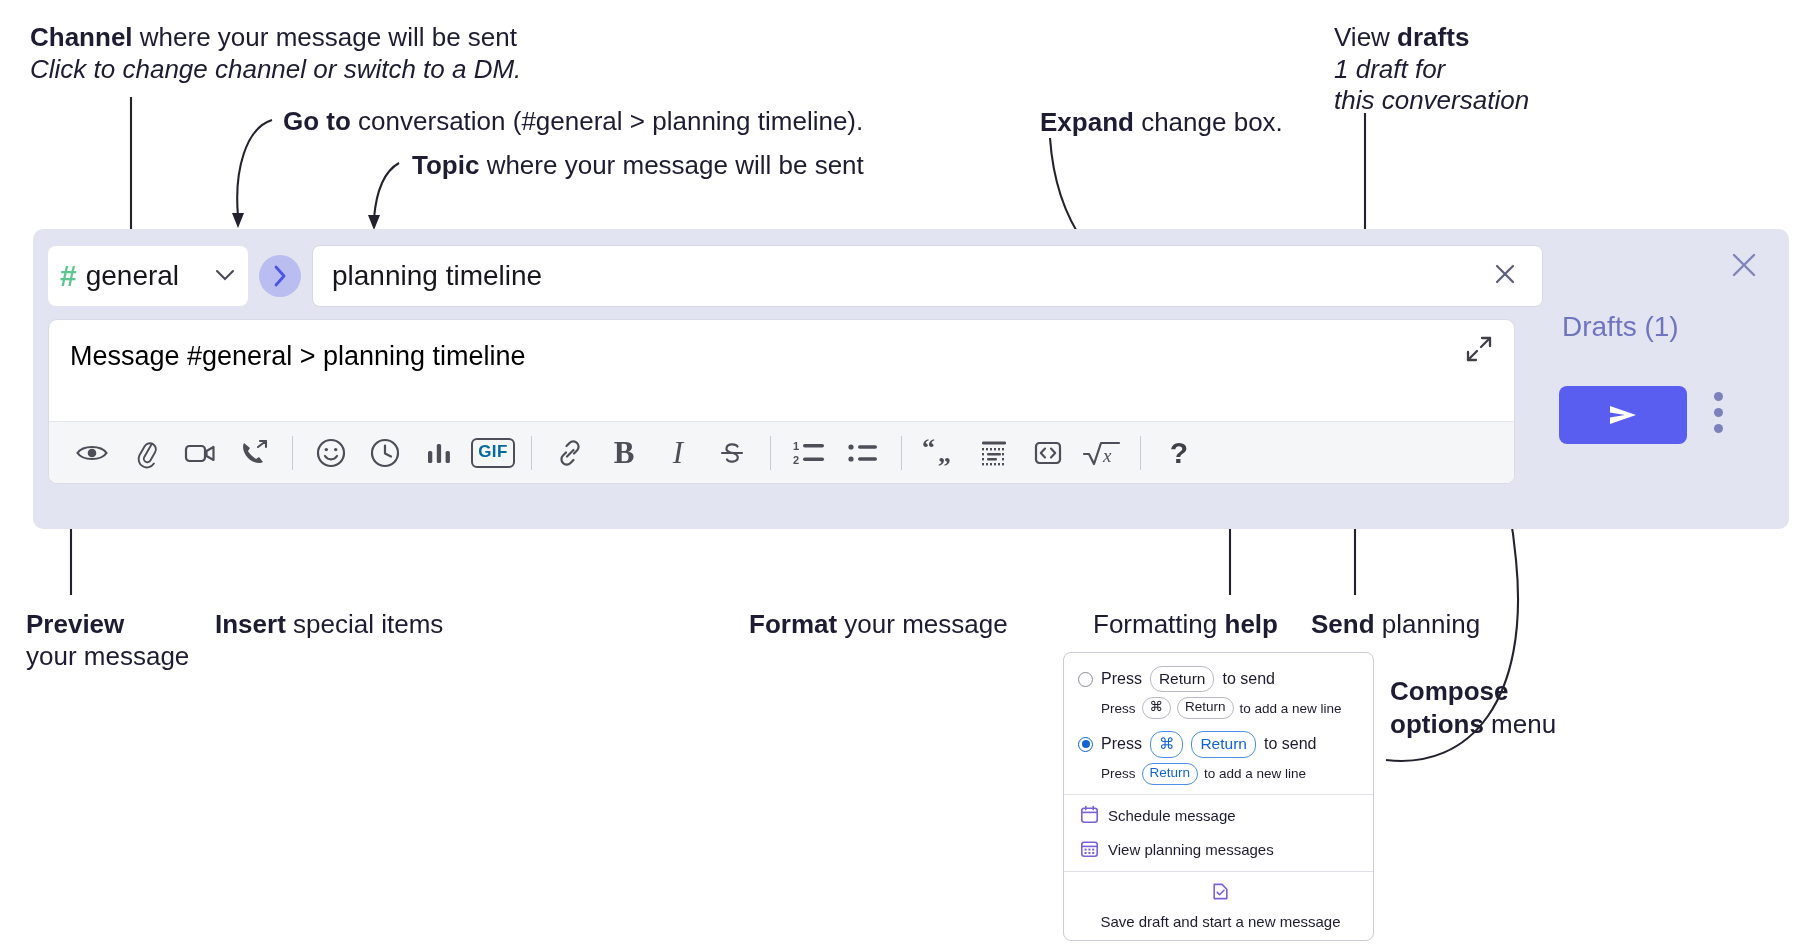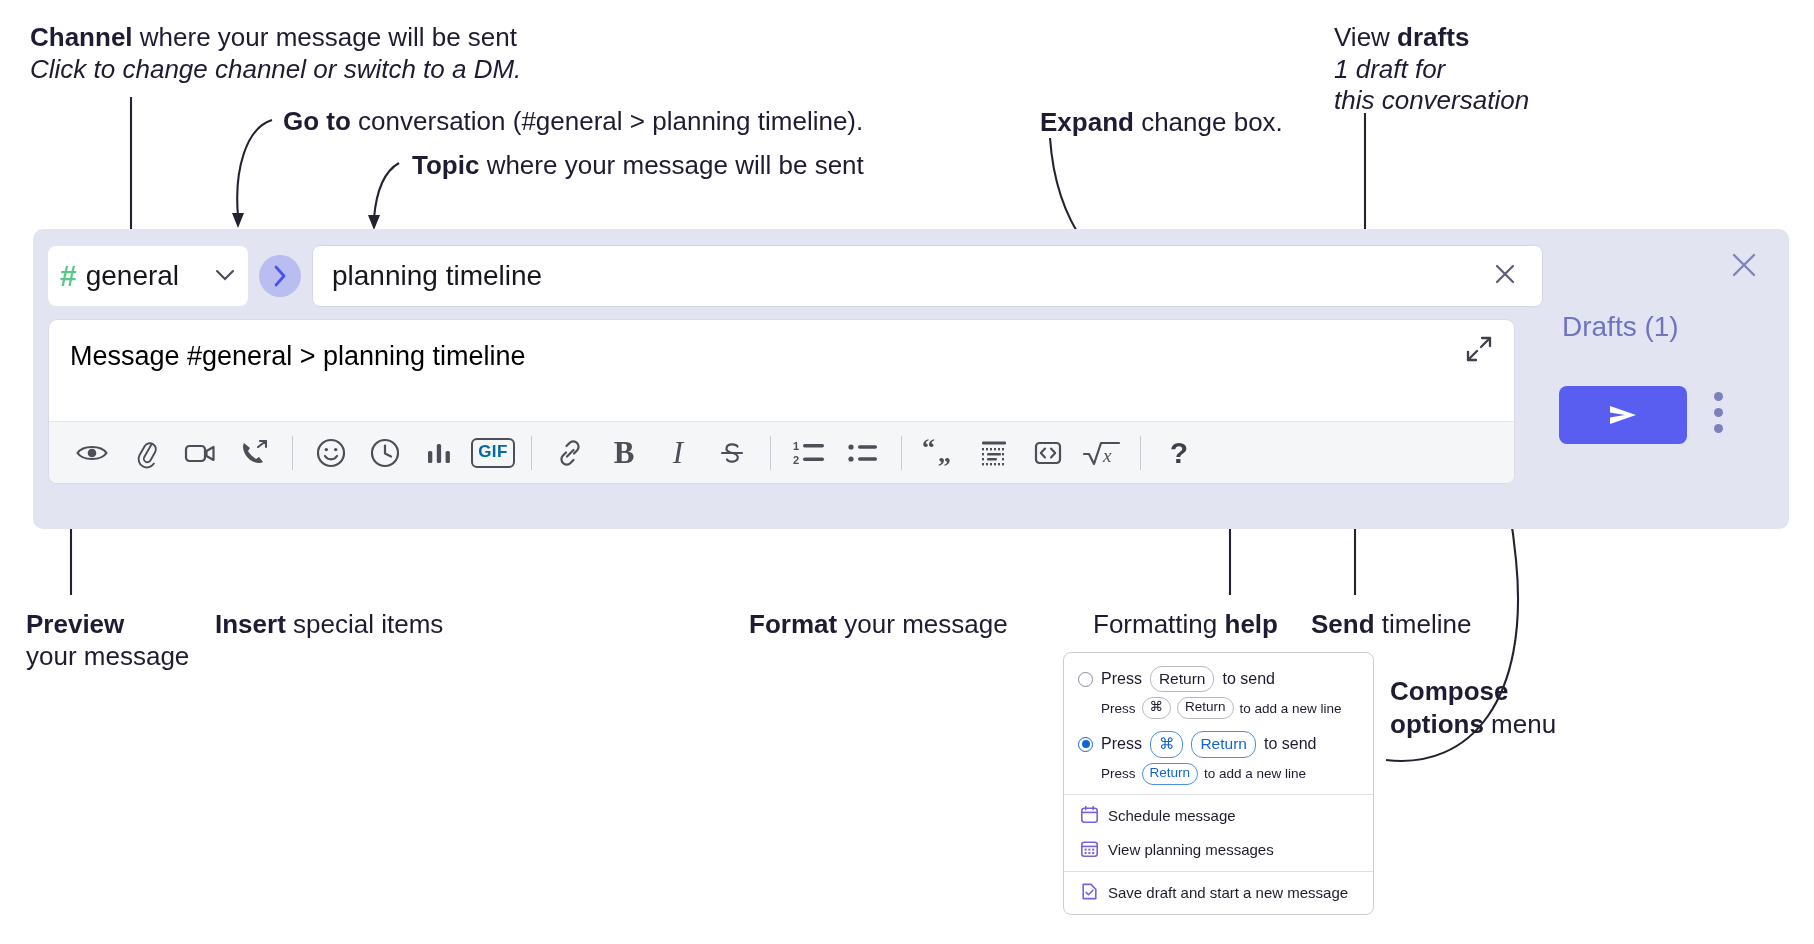--- a/index.html
+++ b/index.html
@@ -214,21 +214,21 @@
 
   <div class="anno" style="left:749px; top:609px;">
     <b>Format</b><span> your message</span>
   </div>
 
   <div class="anno" style="left:1093px; top:609px;">
     <span>Formatting </span><b>help</b>
   </div>
 
   <div class="anno" style="left:1311px; top:609px;">
-    <b>Send</b><span> timeline</span>
+    <b>Send</b><span> planning</span>
   </div>
 
   <div class="anno" style="left:1390px; top:675px; line-height:1.28;">
     <div style="max-width:190px; white-space:normal;"><b>Compose options</b> <span>menu</span></div>
   </div>
 
   <svg id="lines">
     <g fill="none" stroke="#23222e" stroke-width="2.1">
 
       <path d="M131,97 L131,244"></path>
@@ -550,21 +550,21 @@
               <rect x="8.4" y="13" width="2" height="2"></rect>
               <rect x="12.2" y="13" width="2" height="2"></rect>
           </g>
         </svg>
       </span>
       <span>View planning messages</span>
     </div>
 
     <div class="menu-sep"></div>
 
-    <div class="mitem" style="padding-bottom:10px;">
+    <div class="mitem" style="padding-bottom:10px;flex-direction:column;">
       <span>
         <svg width="19" height="19" viewBox="0 0 19 19">
           <path d="M3.2 2.4 L11 2.4 L15.8 7.2 L15.8 16.6 L3.2 16.6 Z" fill="none" stroke="#7b61d8" stroke-width="1.6" stroke-linejoin="round"></path>
           <path d="M6.2 10.4 L8.5 12.7 L13 8.2" fill="none" stroke="#7b61d8" stroke-width="1.6" stroke-linecap="round" stroke-linejoin="round"></path>
         </svg>
       </span>
       <span>Save draft and start a new message</span>
     </div>
   </div>
 

